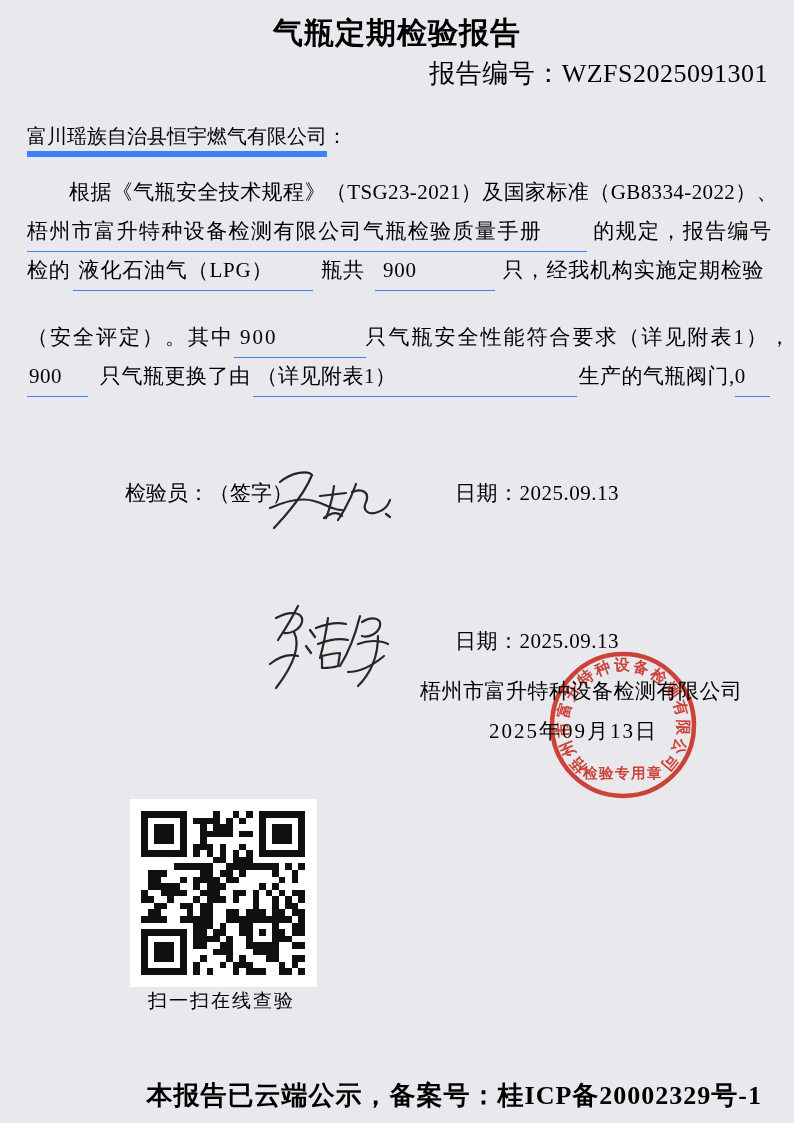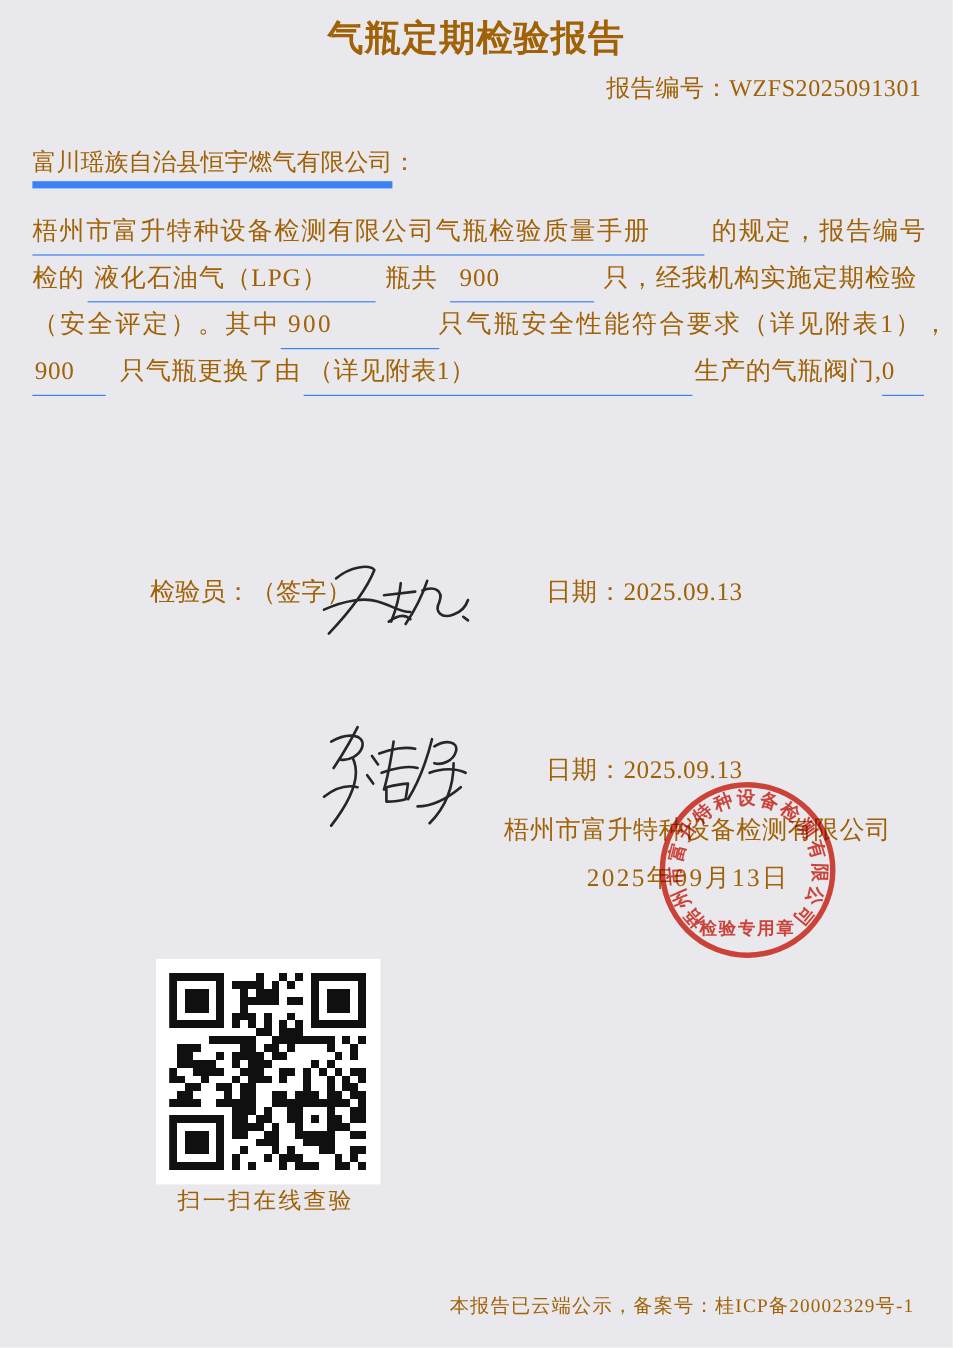--- a/index.html
+++ b/index.html
@@ -2,30 +2,30 @@
 <html><head>
 <meta charset="utf-8">
 <style>
   html,body{margin:0;padding:0;}
   .page{
     position:relative;
     width:794px;height:1123px;
     background:#e9e9ed;
     overflow:hidden;
     font-family:"Liberation Serif","DejaVu Serif",serif;
-    color:#a16207;
+    color:#000000;
   }
   .title{
     position:absolute;top:16px;left:0;width:100%;
     text-align:center;font-size:30px;font-weight:700;
     letter-spacing:1px;line-height:34px;margin:0;
   }
   .report-no{
     position:absolute;top:61px;right:26px;
-    font-size:20px;line-height:26px;letter-spacing:.5px;
+    font-size:26px;line-height:26px;letter-spacing:.5px;
   }
   .recipient{
     position:absolute;top:122px;left:27px;
     font-size:20px;line-height:28px;
   }
   .recipient .u{border-bottom:6px solid #3b82f6;padding-bottom:4px;}
   .body-par{
     position:absolute;top:176px;left:27px;width:740px;
     font-size:21px;
   }
@@ -36,41 +36,42 @@
   .date-block{position:absolute;font-size:21px;line-height:30px;letter-spacing:.5px;}
   .sig-svg{position:absolute;}
   .sig-svg path{fill:none;stroke:#262626;stroke-width:2.2;stroke-linecap:round;stroke-linejoin:round;}
   .issuer-company{position:absolute;top:677px;left:420px;font-size:21px;letter-spacing:.5px;}
   .issuer-date{position:absolute;top:717px;left:489px;font-size:21px;letter-spacing:2px;}
   .stamp{position:absolute;top:647px;left:545px;width:156px;height:156px;
     mix-blend-mode:multiply;opacity:.93;}
   .qr-box{position:absolute;top:799px;left:130px;width:187px;height:188px;background:#ffffff;}
   .qr-box svg{position:absolute;top:11px;left:11px;}
   .qr-caption{position:absolute;top:988px;left:148px;font-size:19px;letter-spacing:2px;}
-  .footer{position:absolute;top:1078px;right:32px;font-size:16px;letter-spacing:1px;}
+  .footer{position:absolute;top:1078px;right:32px;font-size:26px;letter-spacing:1px;font-weight:bold;}
 </style>
 </head>
 <body>
 
 <div class="page">
 
   <h1 class="title">气瓶定期检验报告</h1>
 
   <div class="report-no">
     <span>报告编号：</span><span>WZFS2025091301</span>
   </div>
 
   <div class="recipient">
     <span class="u">富川瑶族自治县恒宇燃气有限公司</span><span>：</span>
   </div>
 
   <div class="body-par">
+      <div class="bline" style="padding-left: 42px; letter-spacing: 0.4px;"><span class="seg">根据《气瓶安全技术规程》（TSG23-2021）及国家标准（GB8334-2022）、</span></div>
       <div class="bline" style="letter-spacing: 1.4px;"><span class="seg u" style="padding-right: 45px;">梧州市富升特种设备检测有限公司气瓶检验质量手册</span><span class="seg" style="margin-left: 6px;">的规定，报告编号</span></div>
       <div class="bline" style="letter-spacing: 0.8px;"><span class="seg">检的</span><span class="seg u" style="margin-left: 2px; padding-left: 6px; padding-right: 40px;">液化石油气（LPG）</span><span class="seg" style="margin-left: 8px;">瓶共</span><span class="seg u" style="margin-left: 10px; padding-left: 8px; padding-right: 78px;">900</span><span class="seg" style="margin-left: 8px;">只，经我机构实施定期检验</span></div>
-      <div class="bline" style="letter-spacing: 2px;"><span class="seg">（安全评定）。其中</span><span class="seg u" style="padding-left: 6px; padding-right: 88px;">900</span><span class="seg">只气瓶安全性能符合要求（详见附表1），</span></div>
+      <div class="bline" style="letter-spacing: 2px; margin-top: 28px;"><span class="seg">（安全评定）。其中</span><span class="seg u" style="padding-left: 6px; padding-right: 88px;">900</span><span class="seg">只气瓶安全性能符合要求（详见附表1），</span></div>
       <div class="bline" style="letter-spacing: 0.5px;"><span class="seg u" style="padding-left: 2px; padding-right: 26px;">900</span><span class="seg" style="margin-left: 12px;">只气瓶更换了由</span><span class="seg u" style="margin-left: 2px; padding-left: 4px; padding-right: 180px;">（详见附表1）</span><span class="seg" style="margin-left: 2px;">生产的气瓶阀门,</span><span class="seg u" style="padding-right: 24px;">0</span></div>
     </div>
 
   <div class="sig-label" style="top:478px;left:125px;">检验员：（签字）</div>
   <svg class="sig-svg" style="top:466px;left:268px;" width="130" height="72" viewBox="0 0 130 72" aria-hidden="true">
     <path d="M12,16 C24,6 40,4 44,9 C38,24 24,43 6,62"></path>
     <path d="M2,42 C20,34 36,32 46,35 C58,38 64,44 74,44"></path>
     <path d="M66,20 C65,30 62,42 58,52"></path>
     <path d="M52,30 L78,27"></path>
     <path d="M56,52 C64,46 70,46 74,50"></path>

